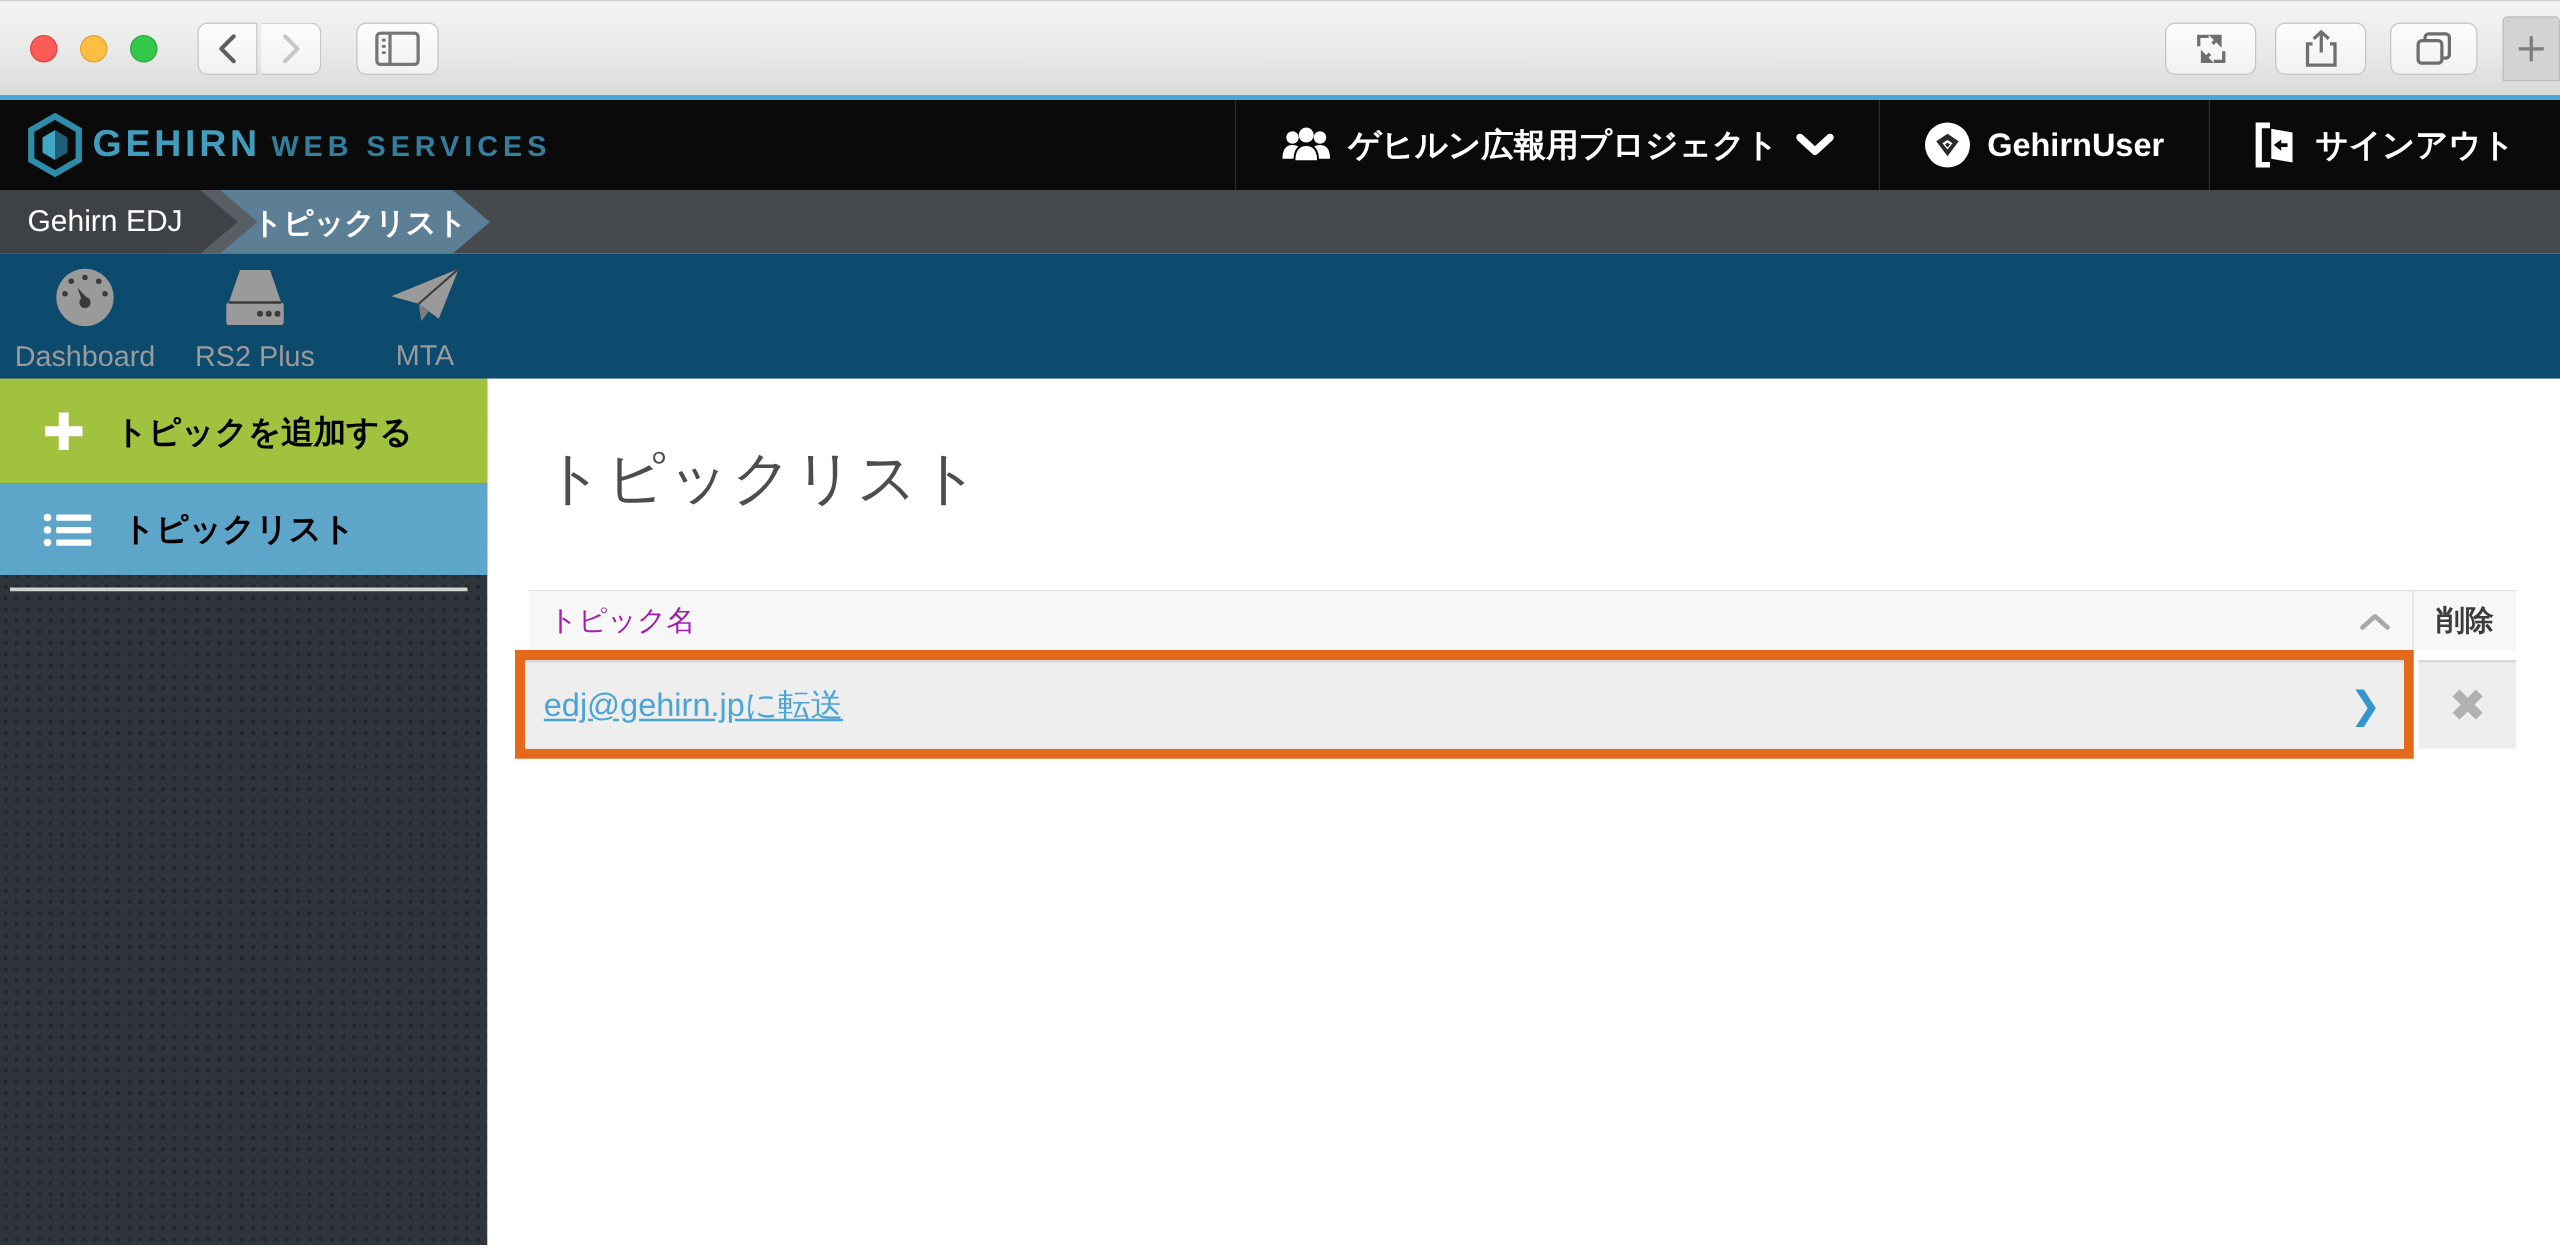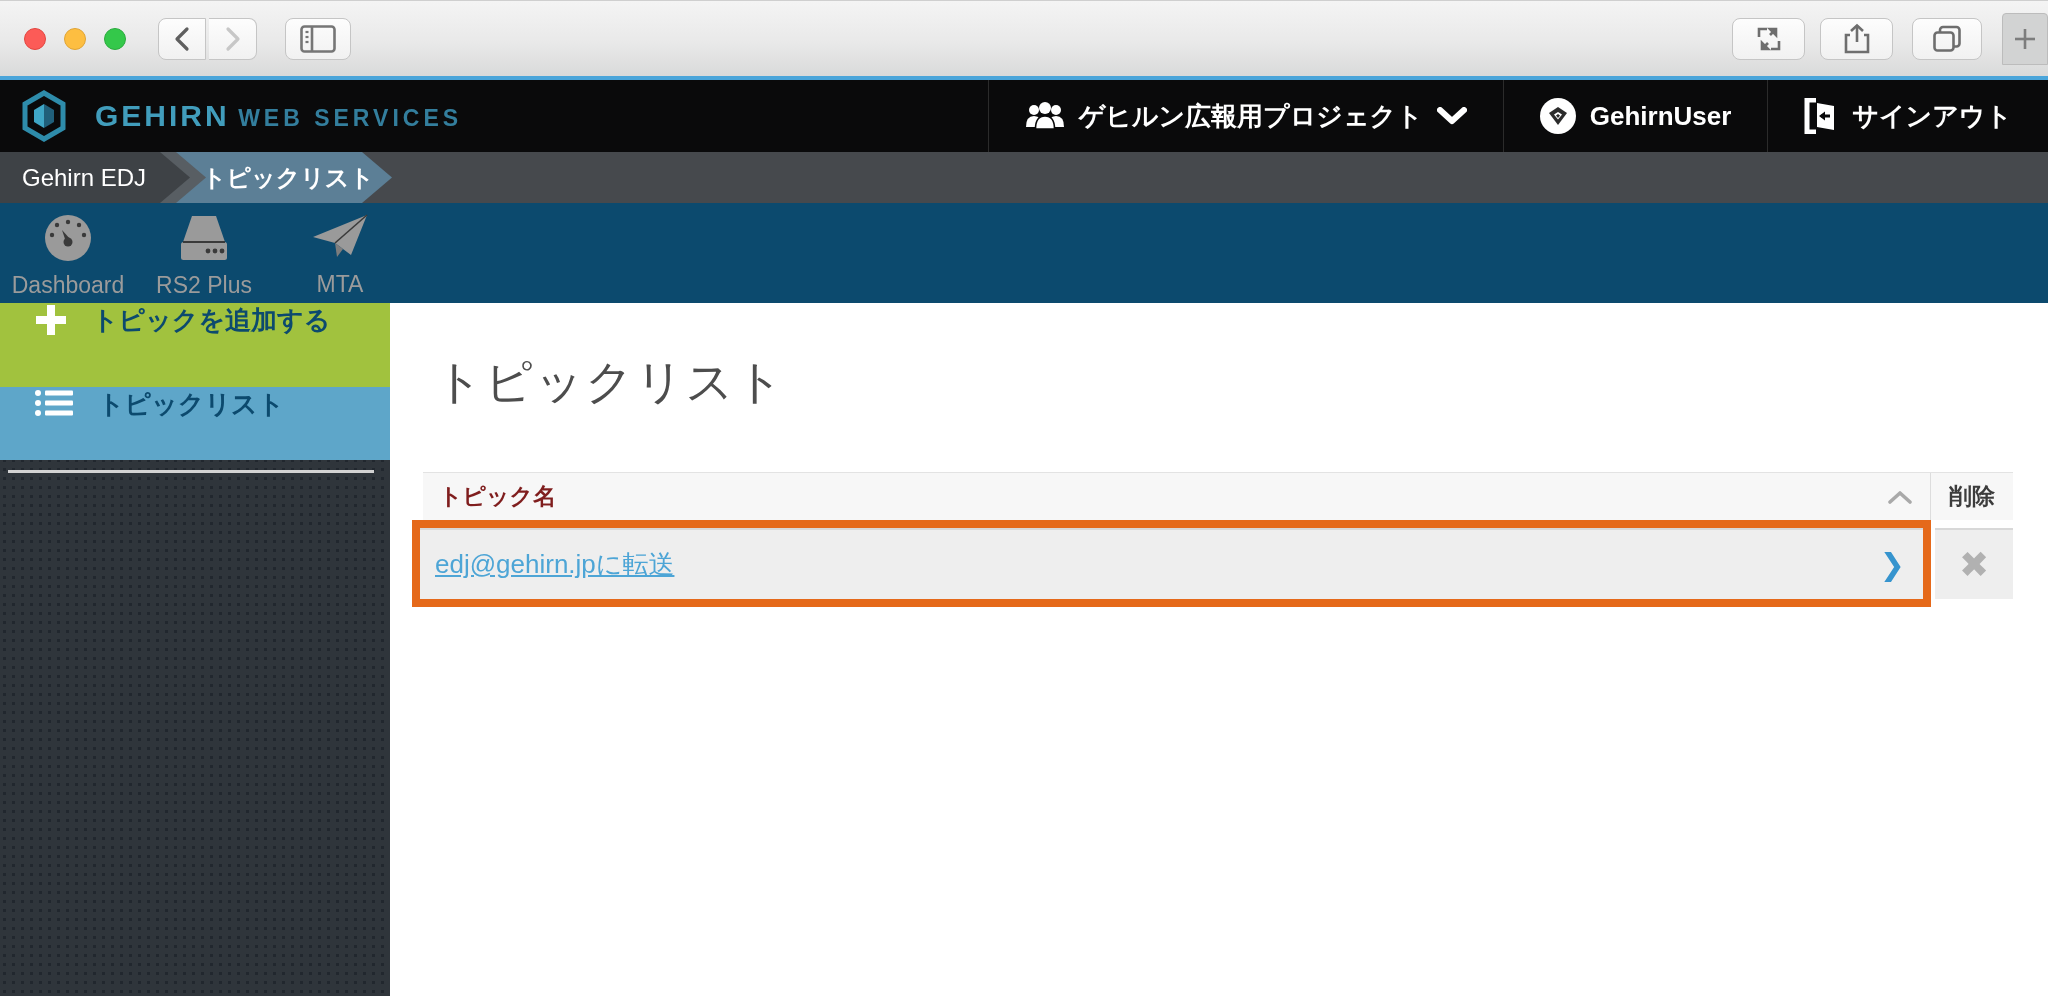--- a/index.html
+++ b/index.html
@@ -37,21 +37,21 @@
     background:#d2d3d3; border:1px solid #bcbcbc; border-radius:4px 4px 0 0;
     display:flex; align-items:center; justify-content:center;
   }
 
   .blue-line { height:4px; background:#4aa5da; }
 
   
   .app-header {
     height:72px; background:#0a0a0b; display:flex; align-items:stretch;
   }
-  .brand { display:flex; align-items:center; padding-left:20px; flex:1; gap:27px; }
+  .brand { display:flex; align-items:center; padding-left:20px; flex:1; gap:6px; }
   .brand-name { color:#419dbc; font-weight:bold; font-size:30px; letter-spacing:3px; }
   .brand-suffix { color:#337e9d; font-weight:bold; font-size:23px; letter-spacing:4px; margin-left:4px; }
   .hd-section {
     display:flex; align-items:center; gap:14px; padding:15px 36px;
     border-left:1px solid #2b2b2b; cursor:pointer; color:#fff;
     font-size:26px; font-weight:bold; white-space:nowrap;
   }
   .avatar-circle {
     width:36px; height:36px; border-radius:50%; background:#fff;
     display:flex; align-items:center; justify-content:center;
@@ -78,37 +78,37 @@
   .nav-tab.active { background:#131314; color:#fff; }
 
   
   .content { display:flex; height:693px; }
   .sidebar {
     width:390px; flex:none; background-color:#2f353b;
     background-image:radial-gradient(#21272e 1.6px, transparent 1.7px);
     background-size:9px 9px;
   }
   .side-item {
-    display:flex; align-items:flex-start; gap:24px; padding-left:34px;
-    color:#0c4a6e; font-size:26px; font-weight:bold; cursor:pointer;
+    display:flex; align-items:center; gap:24px; padding-left:34px;
+    color:#000000; font-size:26px; font-weight:bold; cursor:pointer;
   }
   .side-add  { height:84px; background:#a1c23e; }
   .side-list { height:73px; background:#5ea6c9; }
   .side-divider { margin:10px 16px 0 8px; height:3px; background:#d2d2d2; }
 
   .main { flex:1; background:#fff; padding:48px 35px 0 33px; }
   .page-title { font-size:47px; color:#4d4d4d; font-weight:normal; margin-left:12px; letter-spacing:2px; }
 
   .topic-table { margin-top:58px; }
   .thead {
     display:flex; align-items:center; height:48px; background:#f7f7f7;
     border-top:1px solid #e3e3e3;
   }
   .th-topic { flex:1; display:flex; align-items:center; height:100%; }
-  .th-topic-label { padding-left:16px; font-size:23px; font-weight:bold; color:#7f1d1d; flex:1; }
+  .th-topic-label { padding-left:16px; font-size:23px; font-weight:normal; color:#a21caf; flex:1; }
   .sort-caret { margin-right:18px; display:flex; align-items:center; cursor:pointer; }
   .th-vdiv { width:1px; height:100%; background:#ddd; }
   .th-delete { width:82px; text-align:center; font-size:23px; font-weight:bold; color:#3c3c3c; }
 
   .row-band { display:flex; align-items:flex-start; }
   .row-outline { flex:1; margin-left:-11px; border:8px solid #e5691a; }
   .row-cell {
     height:71px; background:#eeeeee; border-top:2px solid #d8d8d8;
     display:flex; align-items:center; padding:0 18px 0 15px;
   }

